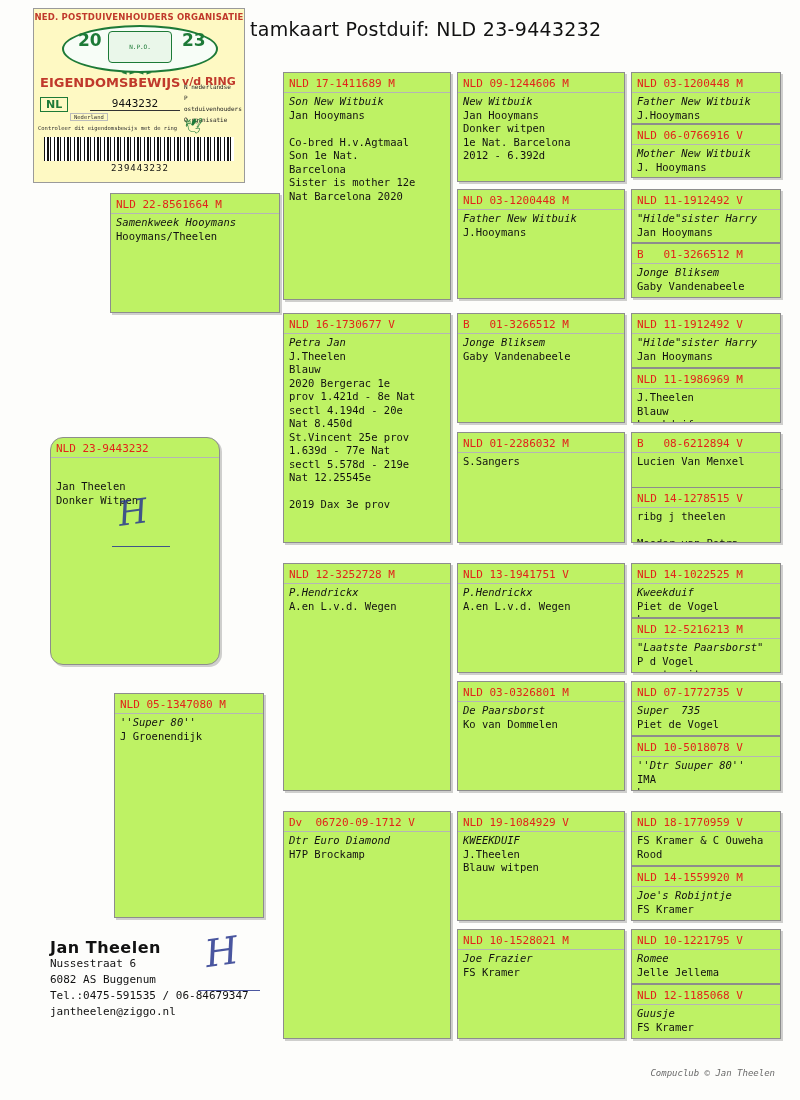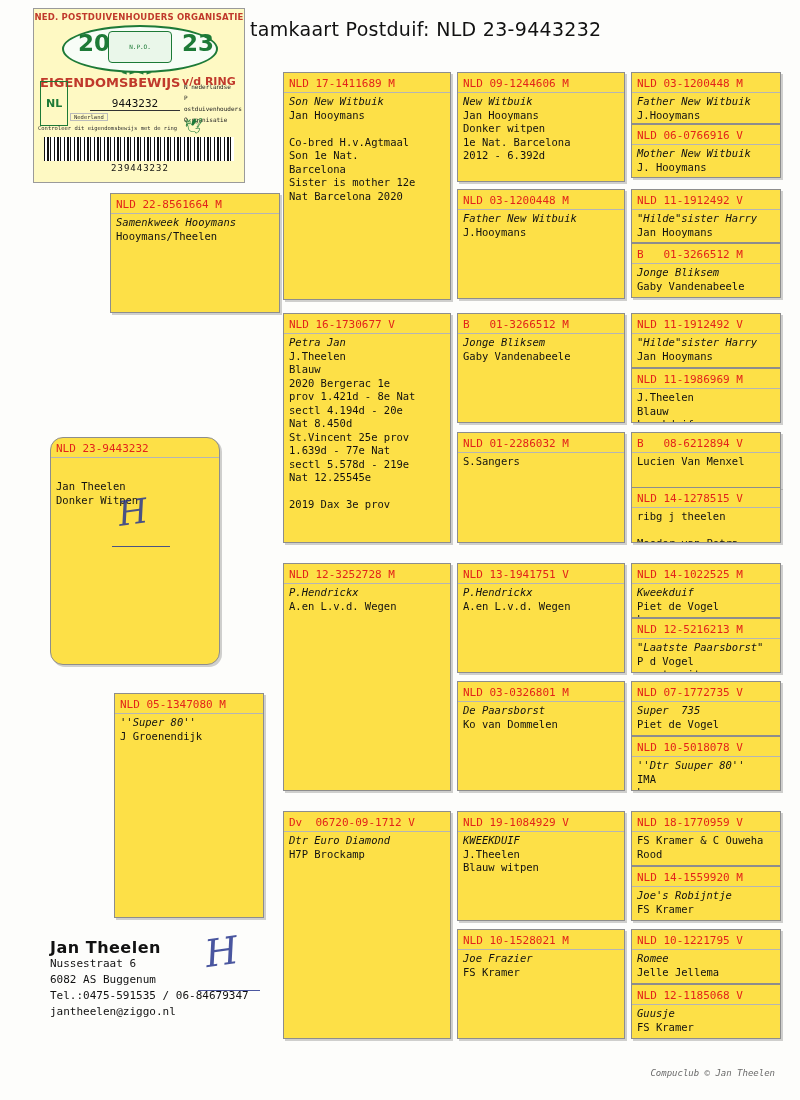--- a/index.html
+++ b/index.html
@@ -59,21 +59,21 @@
     height: 44px;
     border: 2px solid #1d7a37;
     border-radius: 50%;
     background: #f7fdf7;
   }
   .cert-year-l, .cert-year-r {
     position: absolute;
     top: 21px;
     font-family: "DejaVu Sans", sans-serif;
     font-weight: bold;
-    font-size: 23px;
+    font-size: 17px;
     color: #1d7a37;
   }
   .cert-year-l { left: 44px; }
   .cert-year-r { left: 148px; }
   .cert-emblem {
     position: absolute;
     left: 74px; top: 22px;
     width: 62px; height: 30px;
     border: 1px solid #1d7a37;
     border-radius: 4px;
@@ -104,27 +104,27 @@
   .cert-ring {
     position: absolute;
     left: 148px; top: 66px;
     font-family: "DejaVu Sans", sans-serif;
     font-weight: bold;
     font-size: 11px;
     color: #c0392b;
   }
   .cert-nl {
     position: absolute;
-    left: 6px; top: 72px;
+    left: 6px; top: 88px;
     border: 1px solid #1d7a37;
     color: #1d7a37;
     font-family: "DejaVu Sans", sans-serif;
     font-weight: bold;
     font-size: 11px;
-    padding: 15px 5px;
+    padding: 0 5px;
   }
   .cert-ringnum {
     position: absolute;
     left: 56px; top: 88px;
     width: 90px;
     border-bottom: 1px solid #333;
     font-family: "DejaVu Sans Mono", monospace;
     font-size: 11px;
     text-align: center;
   }
@@ -170,21 +170,21 @@
     position: absolute;
     left: 0; top: 154px;
     width: 212px;
     text-align: center;
     font-size: 9px;
     letter-spacing: 1px;
   }
   
   .box {
     position: absolute;
-    background: #fde047;
+    background: #bef264;
     border: 1px solid #8d8d8d;
     box-sizing: border-box;
     box-shadow: 2px 2px 0 rgba(120,120,120,0.35);
     padding: 3px 5px;
     font-size: 10.5px;
     line-height: 13.5px;
     color: #111;
     overflow: hidden;
   }
   .ring {

